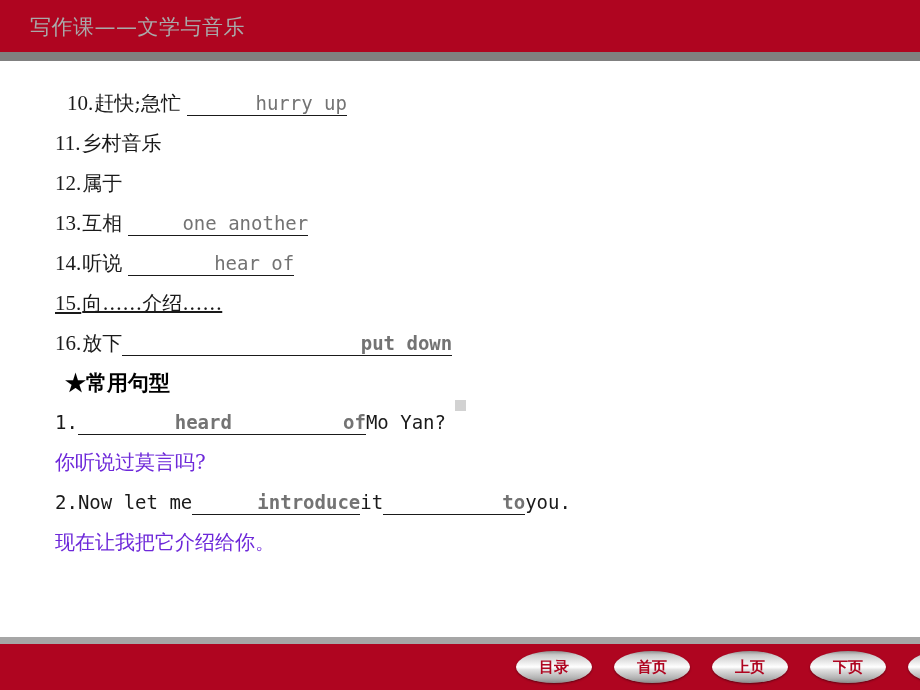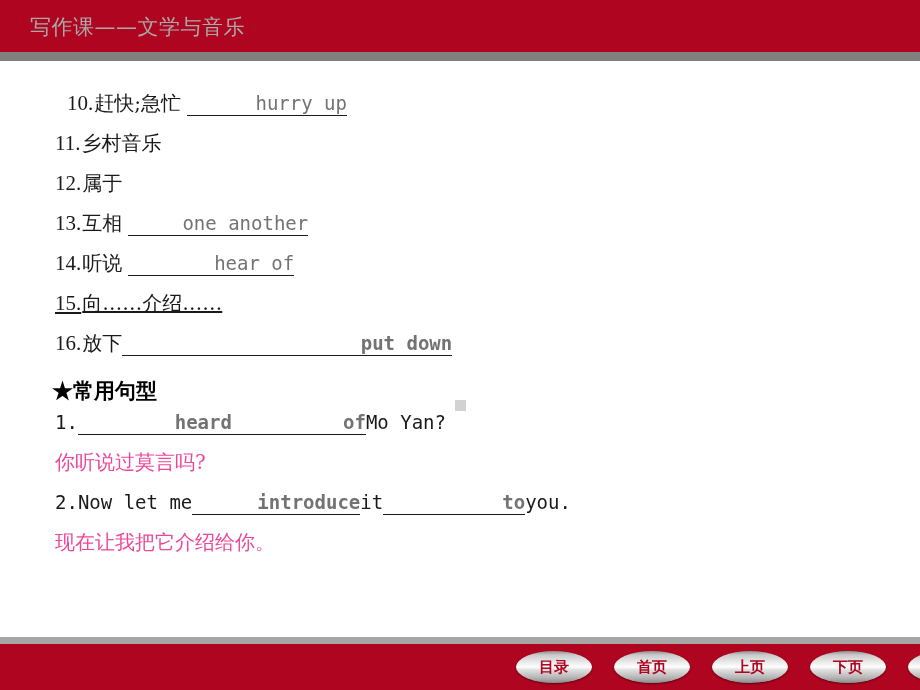--- a/index.html
+++ b/index.html
@@ -150,21 +150,21 @@
   .sent {
     font-family: "DejaVu Sans Mono", "Liberation Mono", monospace;
     font-size: 19px;
     color: #1a1a1a;
     display: flex;
     align-items: baseline;
   }
   .trans {
     font-family: "DejaVu Serif", "Liberation Serif", serif;
     font-size: 20px;
-    color: #ec4899;
+    color: #6d28d9;
   }
 
   .gray-square {
     position: absolute;
     left: 455px; top: 339px;
     width: 11px; height: 11px;
     background: #d2d2d2;
   }
 </style>
 </head>
@@ -217,21 +217,21 @@
       <span style="display:inline-block;width:8px"></span>
     </div>
 
     <div class="line vocab" style="left:55px; top:272px;">
       <span class="num">16.</span>
       <span class="cn">放下</span>
       <span class="blank bold" style="width:330px">put down</span>
     </div>
     <div class="gray-square"></div>
 
-    <div class="line head-star" style="left:52px; top:311px;margin-top:8px;">★常用句型</div>
+    <div class="line head-star" style="left:65px; top:311px;">★常用句型</div>
 
     <div class="line sent" style="left:55px; top:351px;">
       <span>1.</span>
       <span class="blank bold" style="width:154px">heard</span>
       <span> </span>
       <span class="blank bold" style="width:134px">of</span>
       <span>Mo Yan?</span>
     </div>
     <div class="line trans" style="left:55px; top:391px;">你听说过莫言吗?</div>
 

